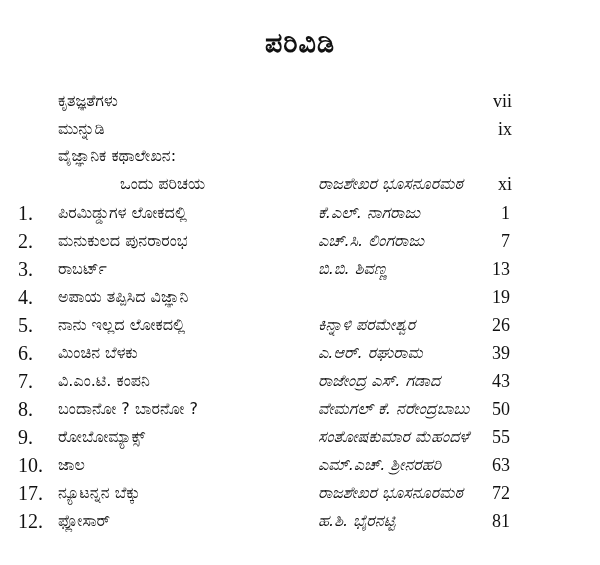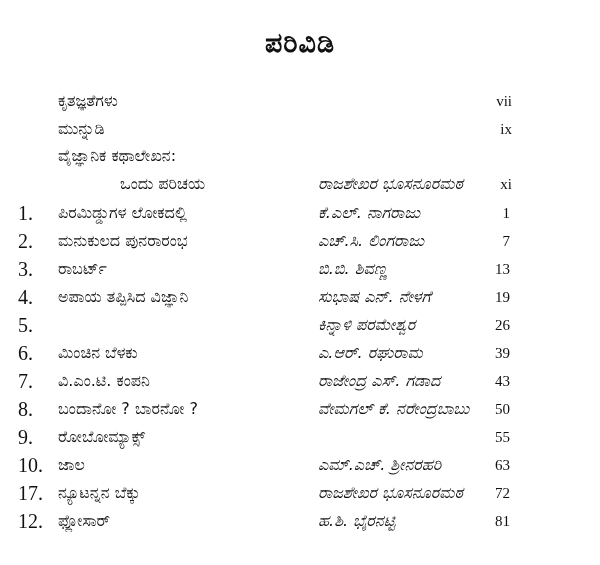--- a/index.html
+++ b/index.html
@@ -61,21 +61,21 @@
       font-style: italic;
       font-size: 16px;
       white-space: nowrap;
     }
     .pg {
       position: absolute;
       right: 22px;
       width: 60px;
       text-align: right;
       font-family: "Liberation Serif", serif;
-      font-size: 15px;
+      font-size: 18px;
     }
     .pg.roman {
       right: 20px;
     }
   </style>
 </head>
 <body>
 
 <div class="page">
 
@@ -112,25 +112,25 @@
   </div>
   <div class="row" style="top:255px">
     <span class="num">3.</span>
     <span class="ttl">ರಾಬರ್ಟ್</span>
     <span class="auth">ಬಿ.ಬಿ. ಶಿವಣ್ಣ</span>
     <span class="pg">13</span>
   </div>
   <div class="row" style="top:283px">
     <span class="num">4.</span>
     <span class="ttl">ಅಪಾಯ ತಪ್ಪಿಸಿದ ವಿಜ್ಞಾನಿ</span>
-    <span class="auth">ಸುಭಾಷ ಎನ್. ನೇಳಗೆ</span>
     <span class="pg">19</span>
   </div>
   <div class="row" style="top:311px">
     <span class="num">5.</span>
+    <span class="ttl">ನಾನು ಇಲ್ಲದ ಲೋಕದಲ್ಲಿ</span>
     <span class="auth">ಕಿನ್ನಾಳಿ ಪರಮೇಶ್ವರ</span>
     <span class="pg">26</span>
   </div>
   <div class="row" style="top:339px">
     <span class="num">6.</span>
     <span class="ttl">ಮಿಂಚಿನ ಬೆಳಕು</span>
     <span class="auth">ಎ.ಆರ್. ರಘುರಾಮ</span>
     <span class="pg">39</span>
   </div>
   <div class="row" style="top:367px">
@@ -141,20 +141,21 @@
   </div>
   <div class="row" style="top:395px">
     <span class="num">8.</span>
     <span class="ttl">ಬಂದಾನೋ ? ಬಾರನೋ ?</span>
     <span class="auth">ವೇಮಗಲ್ ಕೆ. ನರೇಂದ್ರಬಾಬು</span>
     <span class="pg">50</span>
   </div>
   <div class="row" style="top:423px">
     <span class="num">9.</span>
     <span class="ttl">ರೋಬೋಮ್ಯಾಕ್ಸ್</span>
+    <span class="auth">ಸಂತೋಷಕುಮಾರ ಮೆಹಂದಳೆ</span>
     <span class="pg">55</span>
   </div>
   <div class="row" style="top:451px">
     <span class="num">10.</span>
     <span class="ttl">ಜಾಲ</span>
     <span class="auth">ಎಮ್.ಎಚ್. ಶ್ರೀನರಹರಿ</span>
     <span class="pg">63</span>
   </div>
   <div class="row" style="top:479px">
     <span class="num">17.</span>

